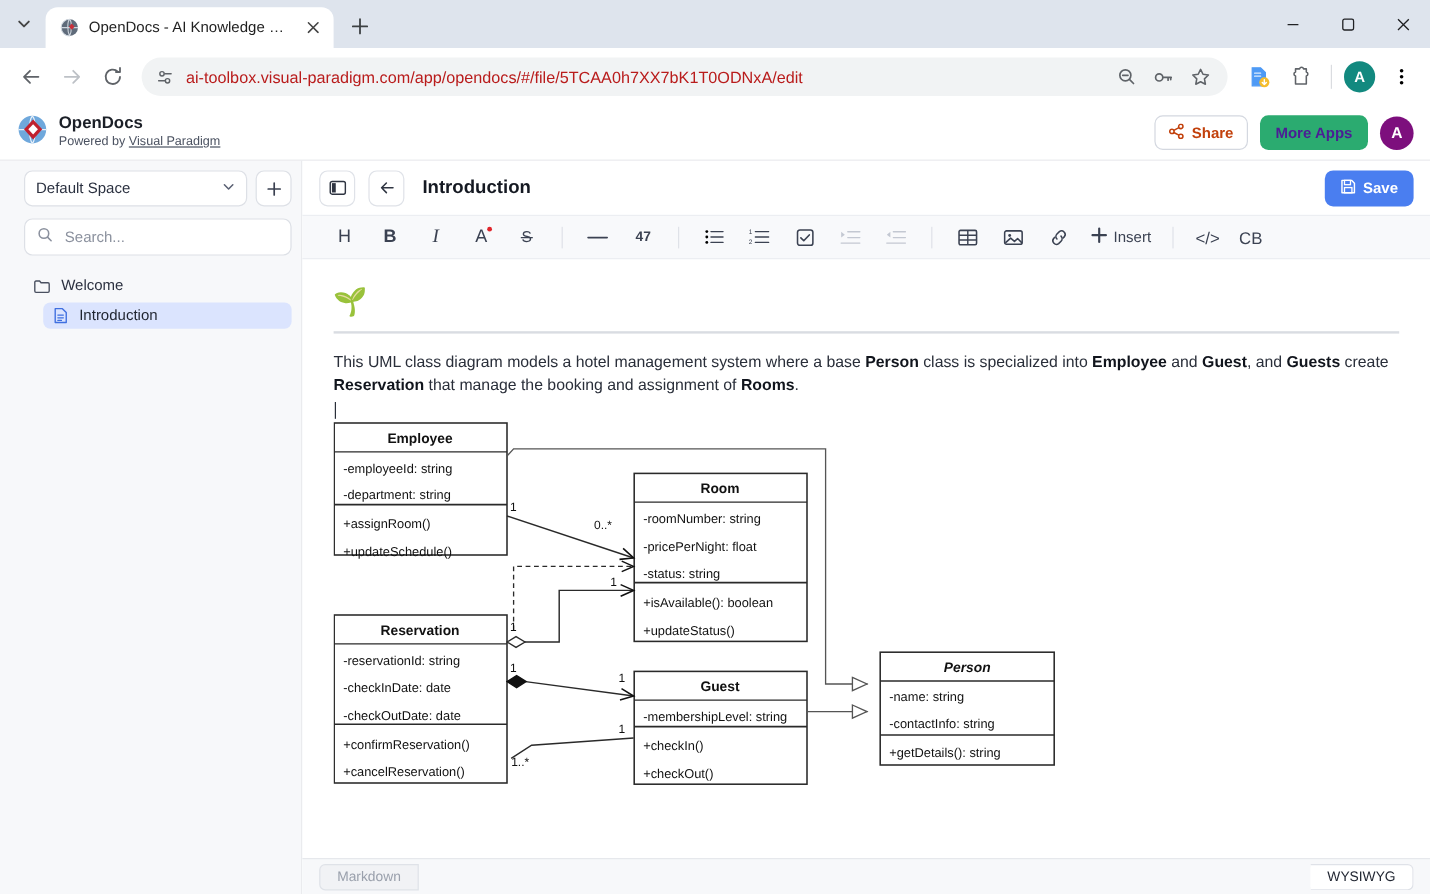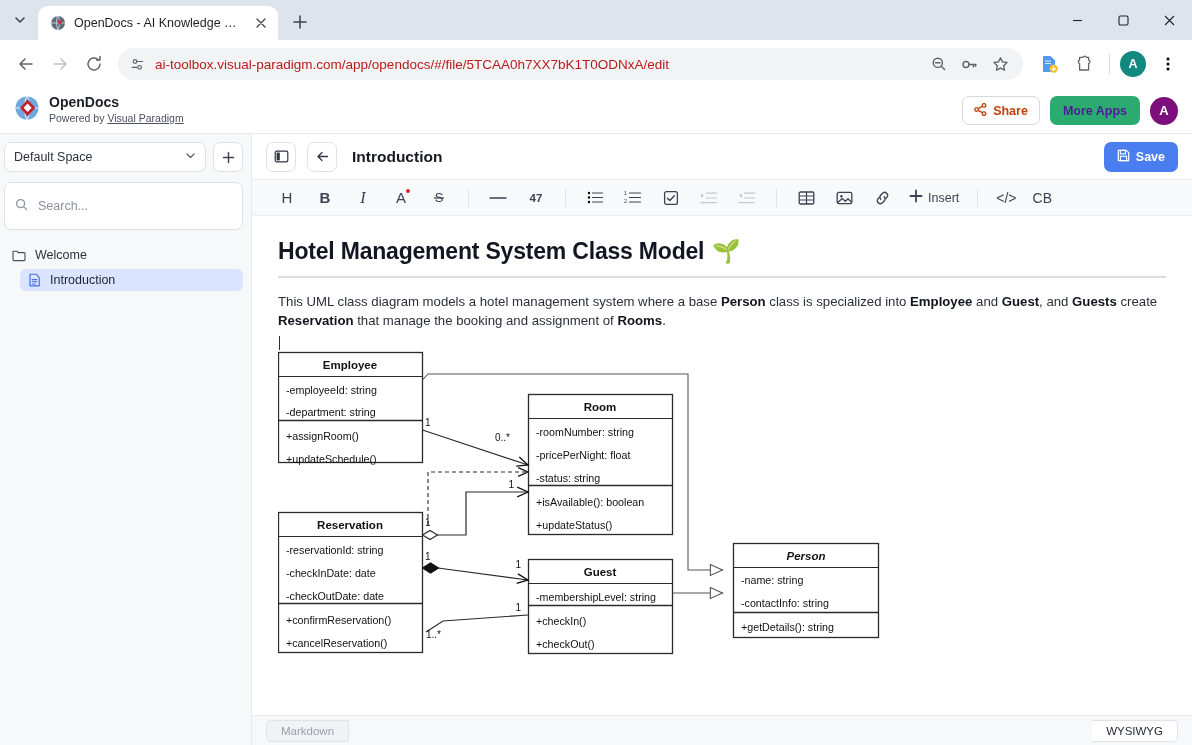--- a/index.html
+++ b/index.html
@@ -100,34 +100,34 @@
     width:28px;height:28px;border-radius:50%;background:#7d0f7d;color:#fff;
     display:flex;align-items:center;justify-content:center;font-size:13px;font-weight:bold;
   }
 
   
   .app-body{ display:flex; height:calc(745px - 40px - 48px - 46px); }
 
   
   .sidebar{
     width:252px; flex:none; background:#f7f8fa; border-right:1px solid #e6e8ec;
-    display:flex; flex-direction:column; padding:8px 8px 0 4px;
+    display:flex; flex-direction:column; padding:8px 8px 0 20px;
   }
   .space-row{ display:flex; align-items:center; gap:7px; margin-bottom:10px; }
   .space-select{
     flex:1; height:30px; border:1px solid #dde0e6; border-radius:7px; background:#fff;
     display:flex; align-items:center; padding:0 9px; font-size:12.5px; color:#2b3140;
   }
   .space-select .chev{ margin-left:auto; color:#5a6073; }
   .add-space{
     width:30px;height:30px;border:1px solid #dde0e6;border-radius:7px;background:#fff;
     display:flex;align-items:center;justify-content:center;color:#3a4050;
   }
   .search-box{
-    height:48px;border:1px solid #dde0e6;border-radius:7px;background:#fff;
+    height:31px;border:1px solid #dde0e6;border-radius:7px;background:#fff;
     display:flex;align-items:center;gap:8px;padding:0 10px;margin-bottom:14px;
   }
   .search-box input{
     border:none;outline:none;font-size:12.5px;color:#30353f;background:transparent;width:100%;
     font-family:inherit;
   }
   .search-box input::placeholder{ color:#8b919e; }
   .tree-row{
     height:22px; display:flex; align-items:center; gap:9px; padding:0 8px;
     font-size:12.5px; color:#2c3140; border-radius:6px; margin-bottom:3px;
@@ -518,21 +518,20 @@
       <div class="fmt wide" style="font-size:14px;">
           <span>&lt;/&gt;</span>
         </div>
       <div class="fmt wide" style="font-size:14px;">
           <span>CB</span>
         </div>
     </div>
 
     <div class="doc-canvas">
       <h1 class="doc-h1">
-        <span>Hotel Management System Class Model</span>
         <span>🌱</span>
       </h1>
 
       <p class="doc-p" id="doc-paragraph"><span>This UML class diagram models a hotel management system where a base </span><b>Person</b><span> class is specialized into </span><b>Employee</b><span> and </span><b>Guest</b><span>, and </span><b>Guests</b><span> create </span><b>Reservation</b><span> that manage the booking and assignment of </span><b>Rooms</b><span>.</span></p>
       <div style="height:4px"><span class="caret"></span></div>
 
       <div class="diagram-wrap">
         <svg class="uml" width="880" height="330" viewBox="0 0 880 330">
           <defs>
             <marker id="openArrow" markerWidth="12" markerHeight="12" refX="10" refY="5" orient="auto">

